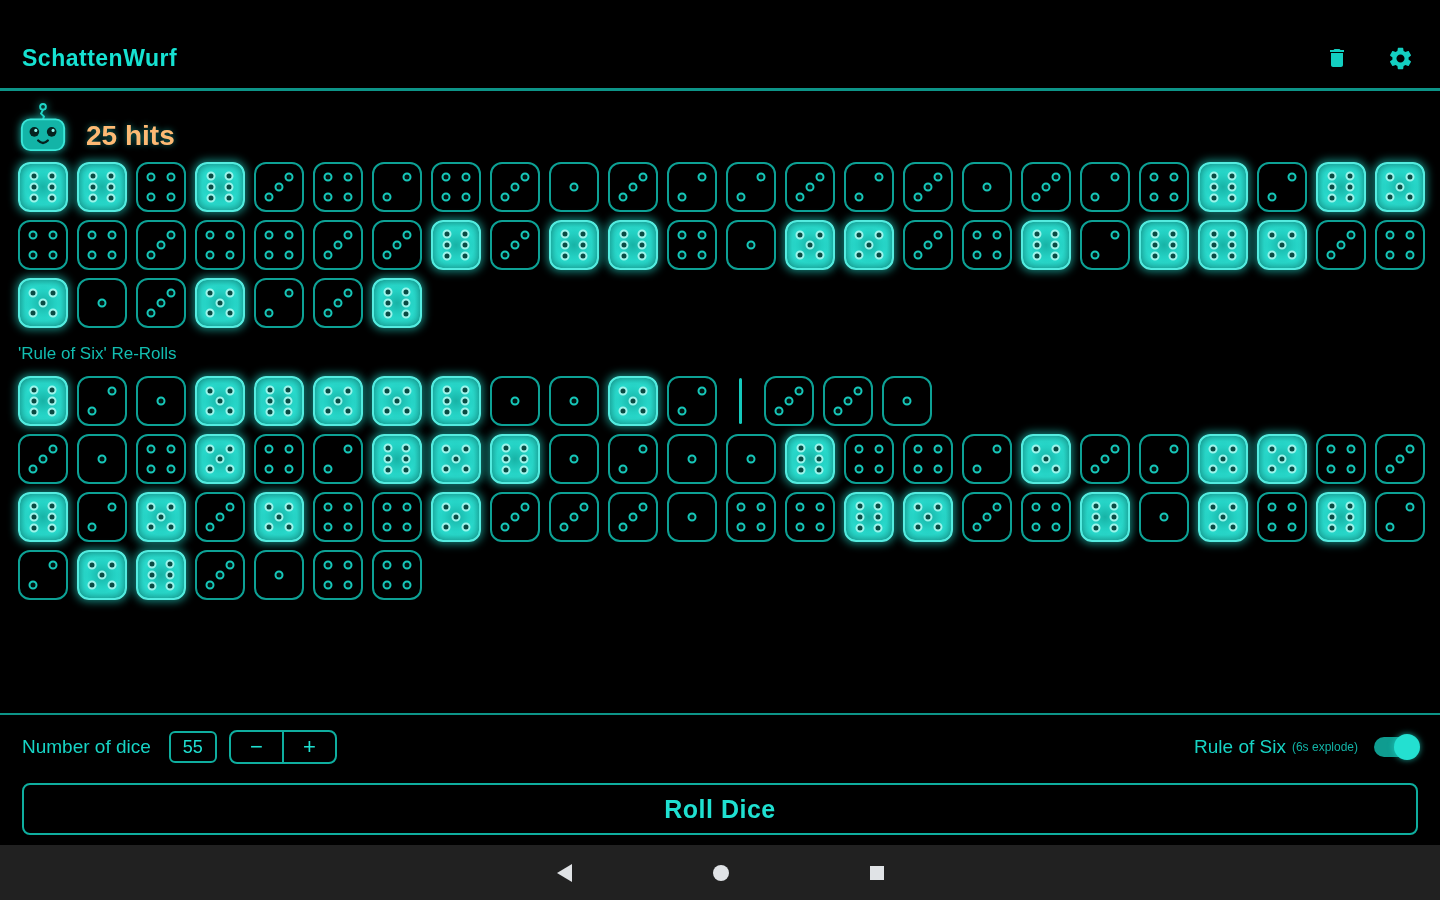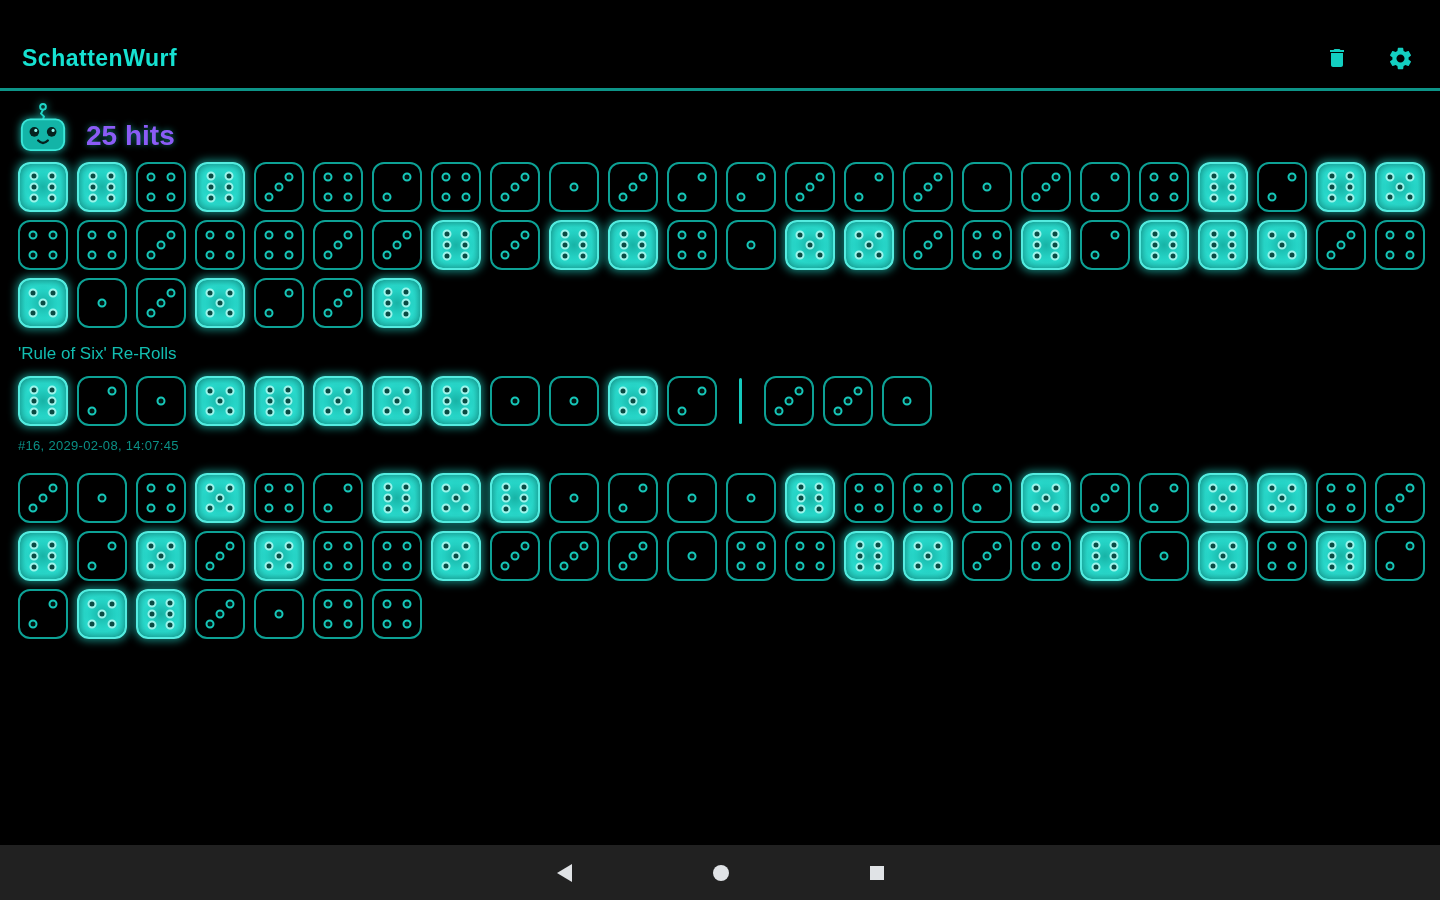--- a/index.html
+++ b/index.html
@@ -27,21 +27,21 @@
   .app-title{font-size:23px;font-weight:bold;letter-spacing:.5px;color:#16e2d2;}
   .app-actions{margin-left:auto;display:flex;gap:30px;align-items:center;}
   .icon-btn{background:none;border:none;padding:4px;cursor:pointer;display:flex;}
   .icon-btn svg{display:block;}
 
   
   .content{position:absolute;top:94px;left:0;right:0;bottom:187px;overflow:hidden;padding:0 0 0 18px;}
   .roll{margin-top:8px;}
   .roll-header{display:flex;align-items:flex-end;gap:18px;height:52px;margin-bottom:8px;}
   .robot{filter:drop-shadow(0 0 4px rgba(32,226,212,.8));}
-  .hits{font-size:28px;font-weight:bold;color:#8b5cf6;padding-bottom:2px;text-shadow:0 0 6px rgba(32,228,214,.5);}
+  .hits{font-size:28px;font-weight:bold;color:#fdba74;padding-bottom:2px;text-shadow:0 0 6px rgba(32,228,214,.5);}
   .dice-row{display:flex;gap:9px;height:50px;margin-bottom:8px;align-items:center;}
   .die{position:relative;width:50px;height:50px;box-sizing:border-box;border:2px solid #0da195;
        border-radius:12px;background:#000;flex:0 0 auto;}
   .die.hit{border-color:#54ece0;
        background:radial-gradient(circle at 50% 50%, #17b3a6 0%, #2adfd1 55%, #27d9cb 100%);
        box-shadow:0 0 9px 2px rgba(34,226,212,.55), inset 0 0 10px rgba(0,60,55,.6);}
   .pip{position:absolute;width:9px;height:9px;box-sizing:border-box;border:2px solid #16c7b9;
        background:#031512;border-radius:50%;transform:translate(-50%,-50%);}
   .die.hit .pip{border-color:#9df5ec;background:#0a4a43;}
   .reroll-label{font-size:17px;color:#12bdb0;margin:16px 0 12px;}
@@ -520,21 +520,20 @@
           </div>
           <div class="die">
             <span class="pip" style="left: 72%; top: 28%;"></span>
             <span class="pip" style="left: 50%; top: 50%;"></span>
             <span class="pip" style="left: 28%; top: 72%;"></span>
           </div>
           <div class="die">
             <span class="pip" style="left: 50%; top: 50%;"></span>
           </div>
         </div>
-        <div class="meta">#16, 2029-02-08, 14:07:45</div>
       </section>
       <section class="roll">
         <div class="dice-row">
           <div class="die">
             <span class="pip" style="left: 72%; top: 28%;"></span>
             <span class="pip" style="left: 50%; top: 50%;"></span>
             <span class="pip" style="left: 28%; top: 72%;"></span>
           </div>
           <div class="die">
             <span class="pip" style="left: 50%; top: 50%;"></span>
@@ -845,20 +844,38 @@
           <div class="die">
             <span class="pip" style="left: 28%; top: 28%;"></span>
             <span class="pip" style="left: 72%; top: 28%;"></span>
             <span class="pip" style="left: 28%; top: 72%;"></span>
             <span class="pip" style="left: 72%; top: 72%;"></span>
           </div>
         </div>
       </section>
     </div>
 
+  <div class="bottom-panel">
+    <div class="controls-row">
+      <span class="ctl-label">Number of dice</span>
+      <input class="num-box" value="55" style="">
+      <span class="stepper">
+        <button class="step-btn step-minus">−</button>
+        <button class="step-btn step-plus">+</button>
+      </span>
+      <span class="rule-group">
+        <span class="rule-label">Rule of Six</span>
+        <span class="rule-sub">(6s explode)</span>
+        <span class="switch on" id="rule-switch">
+            <span class="knob"></span>
+          </span>
+      </span>
+    </div>
+    <button class="roll-btn">Roll Dice</button>
+  </div>
 
   <div class="nav-bar">
     <button class="nav-btn">
         <span class="tri-back"></span>
       </button>
     <button class="nav-btn">
         <span class="circ-home"></span>
       </button>
     <button class="nav-btn">
         <span class="sq-recents"></span>

